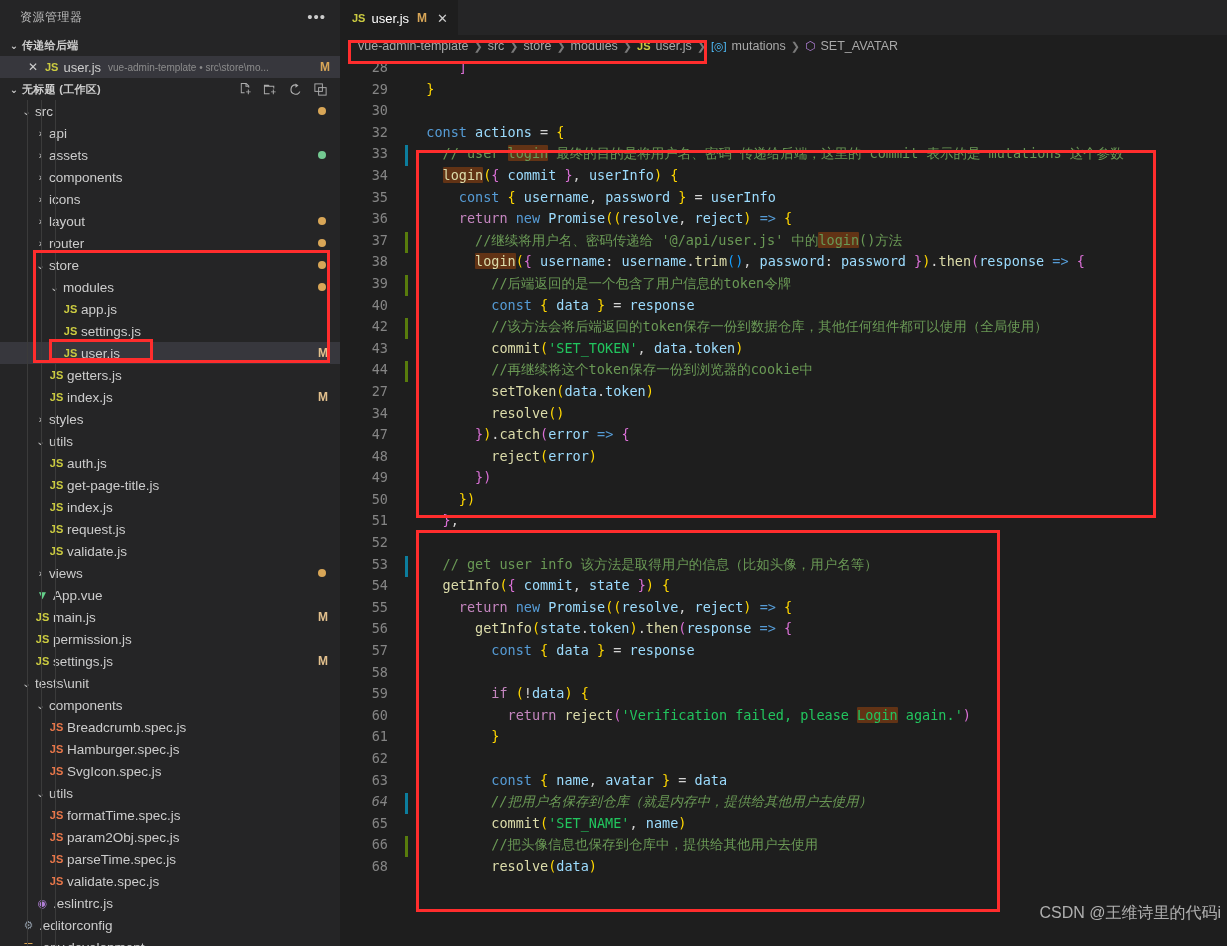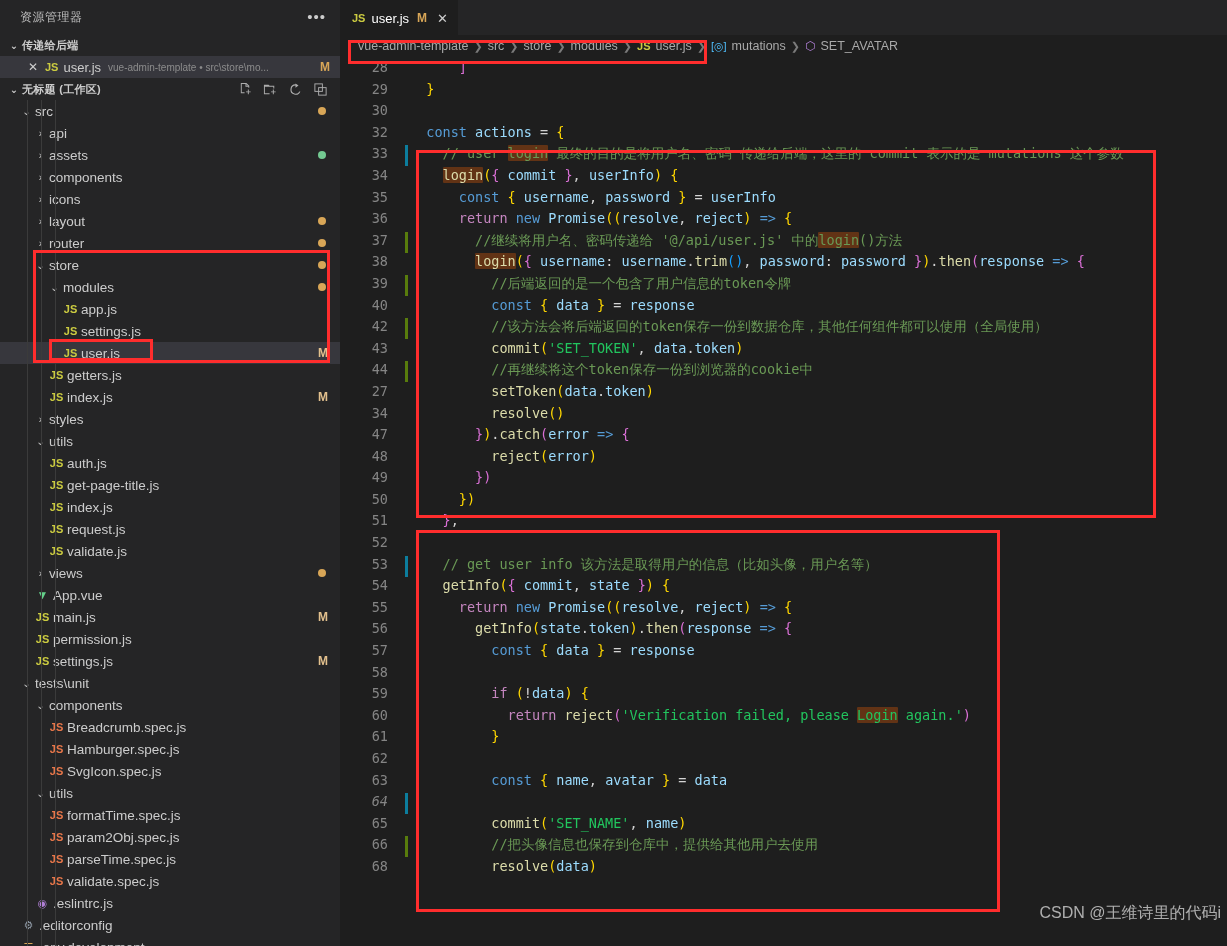--- a/index.html
+++ b/index.html
@@ -450,21 +450,21 @@
         <div class="line"><span class="ln">54</span><span class="codetext"><span class="t-plain">    </span><span class="t-fn">getInfo</span><span class="p-y">(</span><span class="p-p">{</span><span class="t-plain"> </span><span class="t-var">commit</span><span class="t-plain">, </span><span class="t-var">state</span><span class="t-plain"> </span><span class="p-p">}</span><span class="p-y">)</span><span class="t-plain"> </span><span class="p-y">{</span></span></div>
         <div class="line"><span class="ln">55</span><span class="codetext"><span class="t-plain">      </span><span class="t-key2">return</span><span class="t-plain"> </span><span class="t-key">new</span><span class="t-plain"> </span><span class="t-var">Promise</span><span class="p-y">((</span><span class="t-var">resolve</span><span class="t-plain">, </span><span class="t-var">reject</span><span class="p-y">)</span><span class="t-plain"> </span><span class="t-key">=&gt;</span><span class="t-plain"> </span><span class="p-y">{</span></span></div>
         <div class="line"><span class="ln">56</span><span class="codetext"><span class="t-plain">        </span><span class="t-fn">getInfo</span><span class="p-y">(</span><span class="t-var">state</span><span class="t-plain">.</span><span class="t-var">token</span><span class="p-y">)</span><span class="t-plain">.</span><span class="t-fn">then</span><span class="p-p">(</span><span class="t-var">response</span><span class="t-plain"> </span><span class="t-key">=&gt;</span><span class="t-plain"> </span><span class="p-p">{</span></span></div>
         <div class="line"><span class="ln">57</span><span class="codetext"><span class="t-plain">          </span><span class="t-key">const</span><span class="t-plain"> </span><span class="p-y">{</span><span class="t-plain"> </span><span class="t-var">data</span><span class="t-plain"> </span><span class="p-y">}</span><span class="t-plain"> = </span><span class="t-var">response</span></span></div>
         <div class="line"><span class="ln">58</span><span class="codetext"></span></div>
         <div class="line"><span class="ln">59</span><span class="codetext"><span class="t-plain">          </span><span class="t-key2">if</span><span class="t-plain"> </span><span class="p-y">(</span><span class="t-plain">!</span><span class="t-var">data</span><span class="p-y">)</span><span class="t-plain"> </span><span class="p-y">{</span></span></div>
         <div class="line"><span class="ln">60</span><span class="codetext"><span class="t-plain">            </span><span class="t-key2">return</span><span class="t-plain"> </span><span class="t-fn">reject</span><span class="p-p">(</span><span class="t-str">'Verification failed, please </span><span class="t-str hl">Login</span><span class="t-str"> again.'</span><span class="p-p">)</span></span></div>
         <div class="line"><span class="ln">61</span><span class="codetext"><span class="t-plain">          </span><span class="p-y">}</span></span></div>
         <div class="line"><span class="ln">62</span><span class="codetext"></span></div>
         <div class="line"><span class="ln">63</span><span class="codetext"><span class="t-plain">          </span><span class="t-key">const</span><span class="t-plain"> </span><span class="p-y">{</span><span class="t-plain"> </span><span class="t-var">name</span><span class="t-plain">, </span><span class="t-var">avatar</span><span class="t-plain"> </span><span class="p-y">}</span><span class="t-plain"> = </span><span class="t-var">data</span></span></div>
-        <div class="line" style="position: relative; font-style: italic;"><span class="ln">64</span><div class="chg blue" style="top: 0px;"></div></div>
+        <div class="line" style="position: relative; font-style: italic;"><span class="ln">64</span><span class="codetext"><span class="t-com">          //把用户名保存到仓库（就是内存中，提供给其他用户去使用）</span></span><div class="chg blue" style="top: 0px;"></div></div>
         <div class="line"><span class="ln">65</span><span class="codetext"><span class="t-plain">          </span><span class="t-fn">commit</span><span class="p-y">(</span><span class="t-str">'SET_NAME'</span><span class="t-plain">, </span><span class="t-var">name</span><span class="p-y">)</span></span></div>
         <div class="line" style="position: relative;"><span class="ln">66</span><span class="codetext"><span class="t-com">          //把头像信息也保存到仓库中，提供给其他用户去使用</span></span><div class="chg green" style="top: 0px;"></div></div>
         <div class="line"><span class="ln">68</span><span class="codetext"><span class="t-plain">          </span><span class="t-fn">resolve</span><span class="p-y">(</span><span class="t-var">data</span><span class="p-y">)</span></span></div>
         <div class="line"></div>
       </div>
 
     <div class="redbox" style="left:8px; top:40px; width:359px; height:24px;"></div>
     <div class="redbox" style="left:76px; top:150px; width:740px; height:368px;"></div>
     <div class="redbox" style="left:76px; top:530px; width:584px; height:382px;"></div>
 

